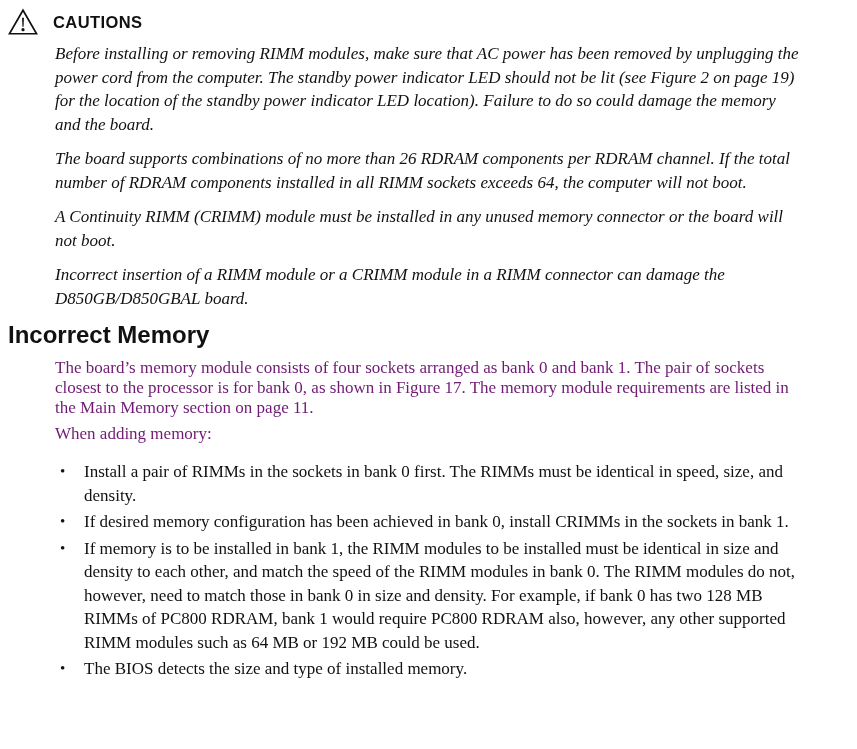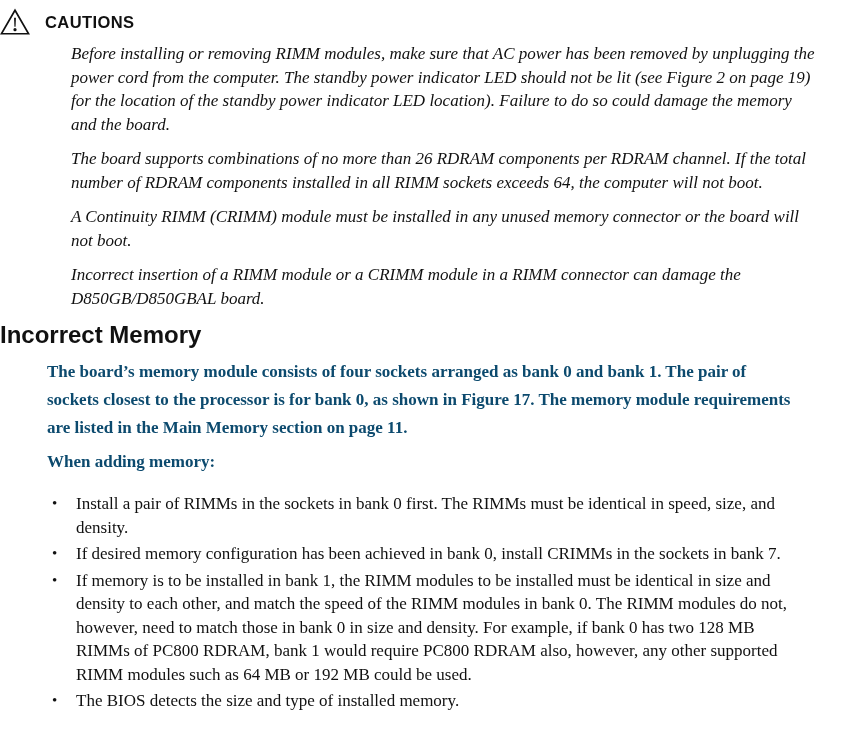--- a/index.html
+++ b/index.html
@@ -7,21 +7,21 @@
     padding: 0;
     background: #ffffff;
   }
   .page {
     position: relative;
     width: 857px;
     height: 749px;
     box-sizing: border-box;
     background: #ffffff;
     color: #111111;
-    padding: 6px 50px 0 0;
+    padding: 6px 50px 0 8px;
     overflow: hidden;
     font-family: "Liberation Serif", serif;
   }
 
   
   .caution-header {
     display: flex;
     align-items: center;
     gap: 15px;
     height: 32px;
@@ -39,21 +39,21 @@
     margin: 0;
     font-family: "Liberation Sans", sans-serif;
     font-weight: bold;
     font-size: 16.5px;
     letter-spacing: 0.4px;
     color: #111111;
   }
 
   
   .caution-body {
-    margin-left: 71px; 
+    margin-left: 47px; 
     width: 748px;
   }
   .caution-p {
     margin: 0 0 11px 0;
     font-style: italic;
     font-size: 17px;
     line-height: 23.5px;
     color: #111111;
   }
 
@@ -68,23 +68,22 @@
   }
 
   
   .body-col {
     margin-left: 47px;
     width: 748px;
   }
   .body-p {
     margin: 0 0 6px 0;
     font-size: 17px;
-    line-height: 28px;
-    color: #0c4a6e;
-    font-weight: bold;
+    line-height: 20px;
+    color: #701a75;
   }
   .lead-in {
     margin: 0 0 16px 0;
   }
 
   
   .bullet-list {
     margin: 0;
     padding: 0;
     list-style: none;
@@ -138,21 +137,21 @@
     <p class="body-p">The board’s memory module consists of four sockets arranged as bank 0 and bank 1.  The pair of sockets closest to the processor is for bank 0, as shown in Figure 17.  The memory module requirements are listed in the Main Memory section on page 11.</p>
     <p class="body-p lead-in">When adding memory:</p>
 
     <ul class="bullet-list">
       <li class="bullet-item">
         <span class="bullet-marker">•</span>
         <span class="bullet-text">Install a pair of RIMMs in the sockets in bank 0 first.  The RIMMs must be identical in speed, size, and density.</span>
       </li>
       <li class="bullet-item">
         <span class="bullet-marker">•</span>
-        <span class="bullet-text">If desired memory configuration has been achieved in bank 0, install CRIMMs in the sockets in bank 7.</span>
+        <span class="bullet-text">If desired memory configuration has been achieved in bank 0, install CRIMMs in the sockets in bank 1.</span>
       </li>
       <li class="bullet-item">
         <span class="bullet-marker">•</span>
         <span class="bullet-text">If memory is to be installed in bank 1, the RIMM modules to be installed must be identical in size and density to each other, and match the speed of the RIMM modules in bank 0.  The RIMM modules do not, however, need to match those in bank 0 in size and density.  For example, if bank 0 has two 128 MB RIMMs of PC800 RDRAM, bank 1 would require PC800 RDRAM also, however, any other supported RIMM modules such as 64 MB or 192 MB could be used.</span>
       </li>
       <li class="bullet-item">
         <span class="bullet-marker">•</span>
         <span class="bullet-text">The BIOS detects the size and type of installed memory.</span>
       </li>
     </ul>

